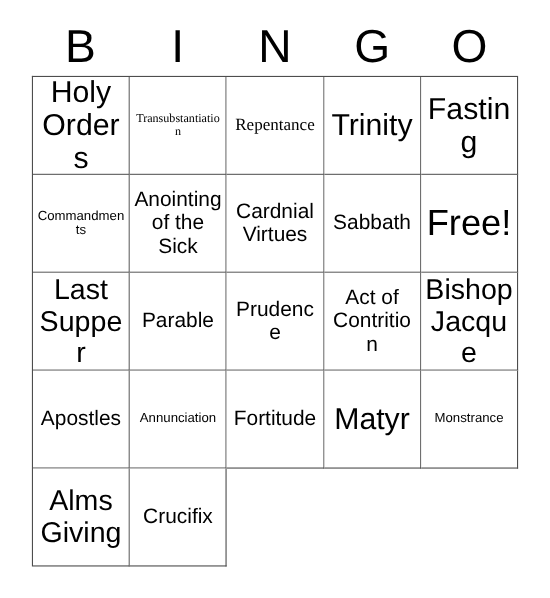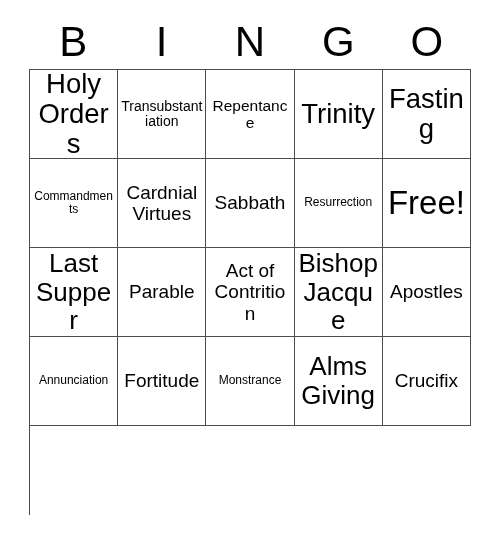--- a/index.html
+++ b/index.html
@@ -76,23 +76,23 @@
     display: block;
     width: 100%;
     text-align: center;
     line-height: 1.06;
     word-wrap: break-word;
     color: #000000;
     font-family: "Liberation Sans", sans-serif;
   }
 
   
-  .fs-xs   { font-size: 14px;  line-height: 1.1; }
+  .fs-xs   { font-size: 11px;  line-height: 1.1; font-family: Liberation Serif, serif; }
   .fs-s    { font-size: 12px;   line-height: 1.1; }
-  .fs-m    { font-size: 15.5px; line-height: 1.1; }
+  .fs-m    { font-size: 15.5px; line-height: 1.1; font-family: Liberation Serif, serif; }
   .fs-l    { font-size: 19px;   line-height: 1.12; }
   .fs-xl   { font-size: 26px; line-height: 1.1; }
   .fs-xxl  { font-size: 27.5px; line-height: 1.08; }
   .fs-free { font-size: 33px;   line-height: 1.05; }
 </style>
 </head>
 <body>
 
 <div id="card">
 
@@ -117,53 +117,59 @@
       <div class="cell">
         <span class="cell-text fs-xxl">Trinity</span>
       </div>
       <div class="cell">
         <span class="cell-text fs-xxl">Fasting</span>
       </div>
       <div class="cell">
         <span class="cell-text fs-s">Commandments</span>
       </div>
       <div class="cell">
+        <span class="cell-text fs-l">Anointing of the Sick</span>
+      </div>
+      <div class="cell">
         <span class="cell-text fs-l">Cardnial Virtues</span>
       </div>
       <div class="cell">
         <span class="cell-text fs-l">Sabbath</span>
-      </div>
-      <div class="cell">
-        <span class="cell-text fs-s">Resurrection</span>
       </div>
       <div class="cell">
         <span class="cell-text fs-free">Free!</span>
       </div>
       <div class="cell">
         <span class="cell-text fs-xl">Last Supper</span>
       </div>
       <div class="cell">
         <span class="cell-text fs-l">Parable</span>
+      </div>
+      <div class="cell">
+        <span class="cell-text fs-l">Prudence</span>
       </div>
       <div class="cell">
         <span class="cell-text fs-l">Act of Contrition</span>
       </div>
       <div class="cell">
         <span class="cell-text fs-xl">Bishop Jacque</span>
       </div>
       <div class="cell">
         <span class="cell-text fs-l">Apostles</span>
       </div>
       <div class="cell">
         <span class="cell-text fs-s">Annunciation</span>
       </div>
       <div class="cell">
         <span class="cell-text fs-l">Fortitude</span>
       </div>
       <div class="cell">
+        <span class="cell-text fs-xxl">Matyr</span>
+      </div>
+      <div class="cell">
         <span class="cell-text fs-s">Monstrance</span>
       </div>
       <div class="cell">
         <span class="cell-text fs-xl">Alms Giving</span>
       </div>
       <div class="cell">
         <span class="cell-text fs-l">Crucifix</span>
       </div>
     </div>
 

